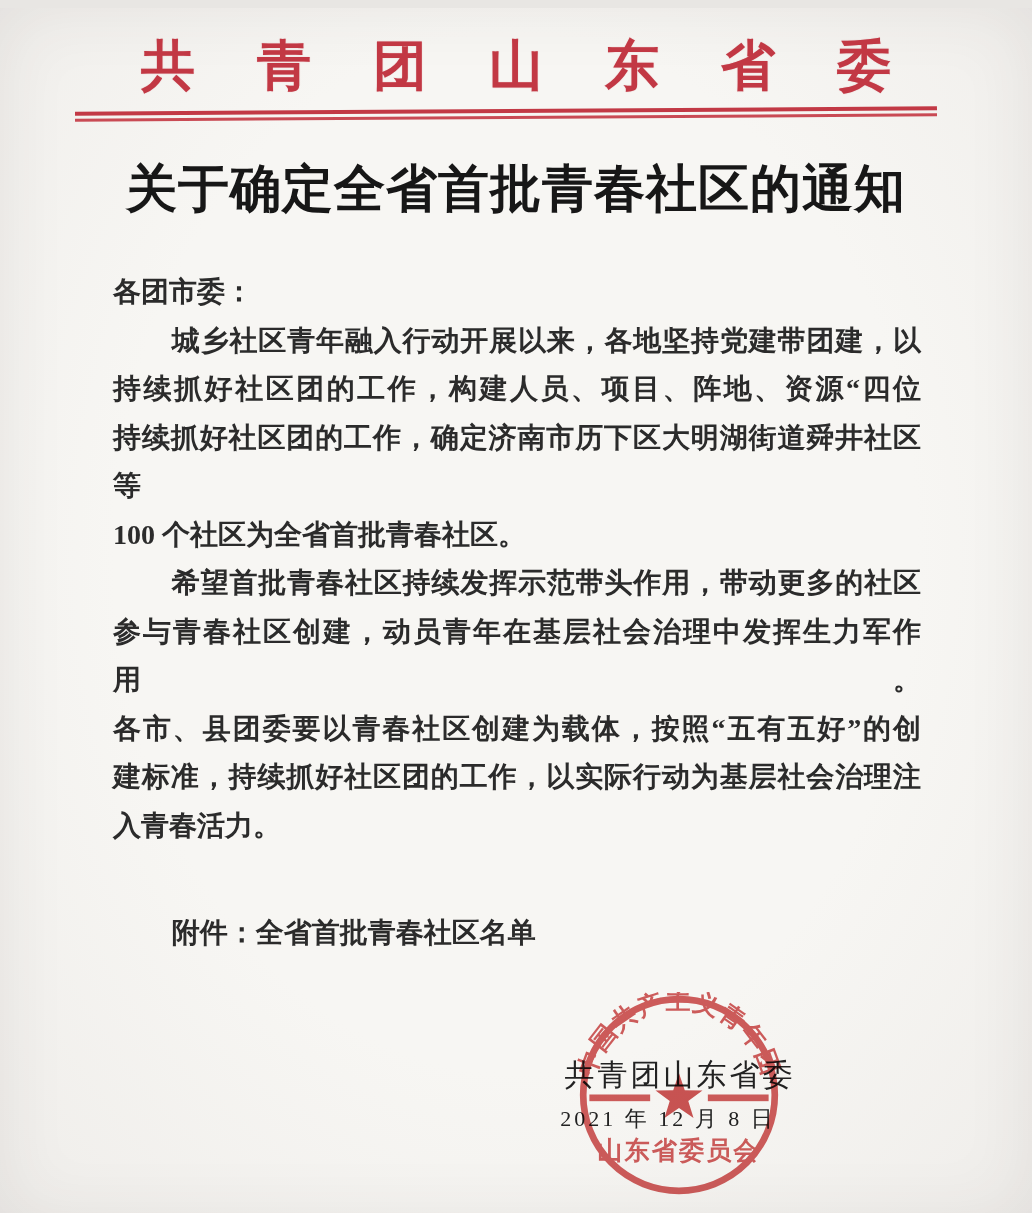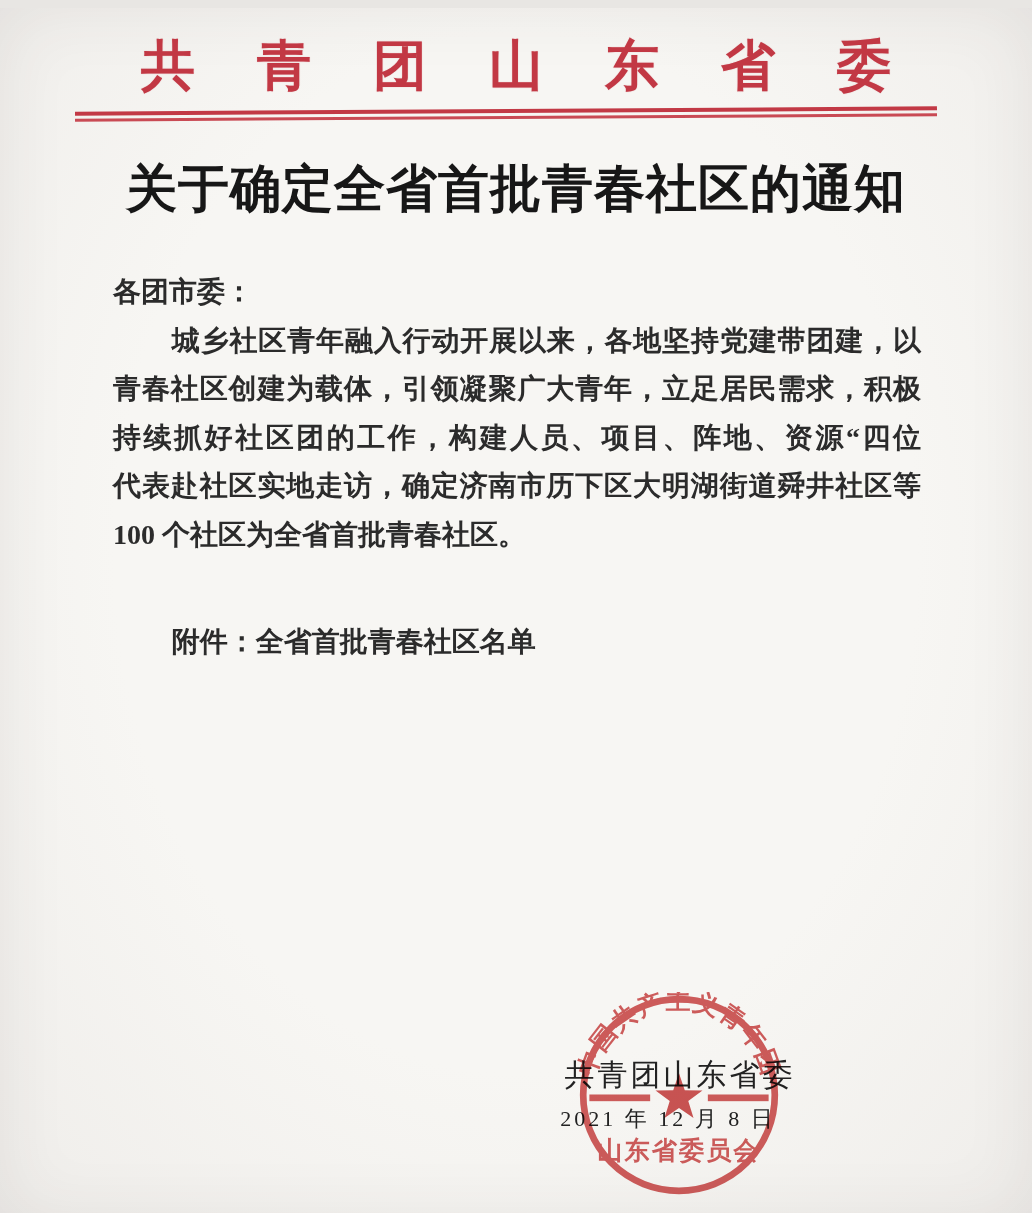--- a/index.html
+++ b/index.html
@@ -118,24 +118,30 @@
   <div class="header-rule"></div>
 
   <div class="doc-title">关于确定全省首批青春社区的通知</div>
 
   <div class="body-text">
     <div class="salutation">各团市委：</div>
 
     <div>
         <div class="para">
           <div class="line first">城乡社区青年融入行动开展以来，各地坚持党建带团建，以</div>
-          <div class="line">青春社区创建为载体，引领凝聚广大青年，立足居民需求，积极</div>
           <div class="line">持续抓好社区团的工作，构建人员、项目、阵地、资源“四位</div>
-          <div class="line">代表赴社区实地走访，确定济南市历下区大明湖街道舜井社区等</div>
+          <div class="line">持续抓好社区团的工作，确定济南市历下区大明湖街道舜井社区等</div>
           <div class="line last">100 个社区为全省首批青春社区。</div>
+        </div>
+        <div class="para">
+          <div class="line first">希望首批青春社区持续发挥示范带头作用，带动更多的社区</div>
+          <div class="line">参与青春社区创建，动员青年在基层社会治理中发挥生力军作用。</div>
+          <div class="line">各市、县团委要以青春社区创建为载体，按照“五有五好”的创</div>
+          <div class="line">建标准，持续抓好社区团的工作，以实际行动为基层社会治理注</div>
+          <div class="line last">入青春活力。</div>
         </div>
       </div>
 
     <div class="attachment">附件：全省首批青春社区名单</div>
   </div>
 
   <div class="signature-org">共青团山东省委</div>
 
   <div class="signature-date">2021 年 12 月 8 日</div>
 

